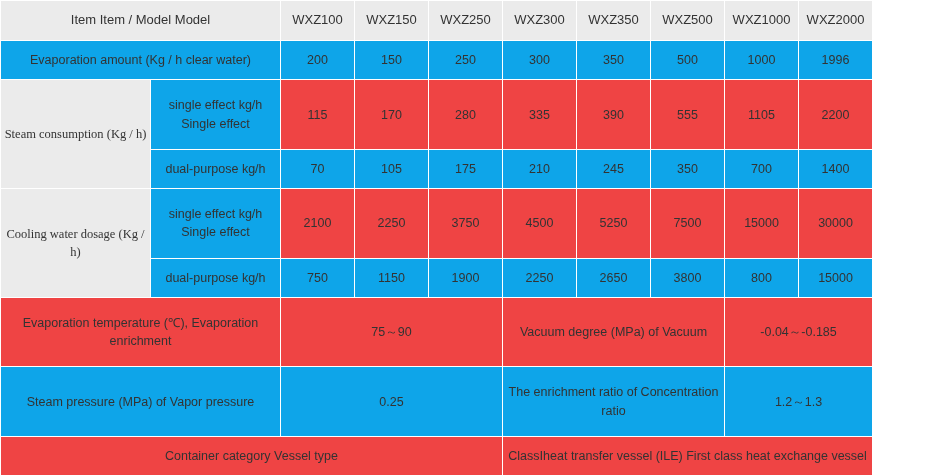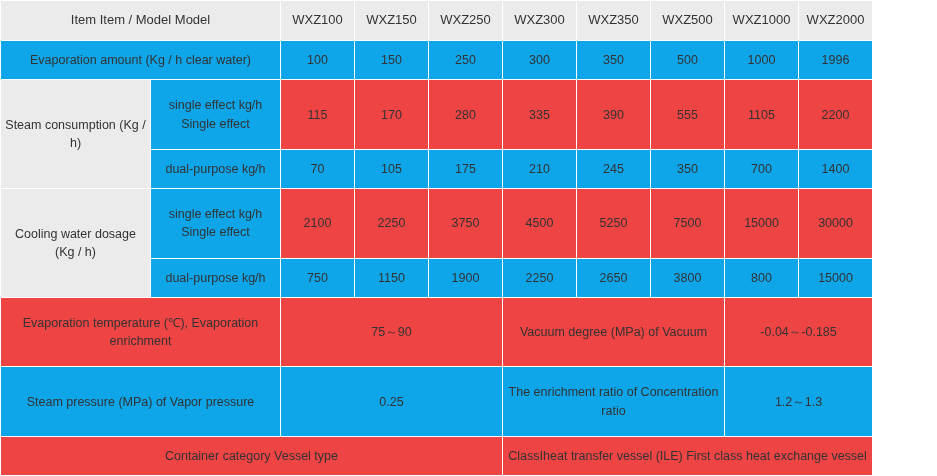--- a/index.html
+++ b/index.html
@@ -33,20 +33,21 @@
   }
   .plain {
     background: #0ea5e9;
   }
   .hdr {
     background: #ebebeb;
     font-size: 13px;
   }
   .rowlabel {
     background: #ebebeb;
+    font-family: Liberation Serif, serif;
   }
   .w-label { width: 150px; }
   .w-sub   { width: 130px; }
   .w-col   { width: 74px; }
 </style>
 </head>
 <body>
 
 <table class="spec">
   <colgroup>
@@ -70,21 +71,21 @@
       <td class="hdr">WXZ250</td>
       <td class="hdr">WXZ300</td>
       <td class="hdr">WXZ350</td>
       <td class="hdr">WXZ500</td>
       <td class="hdr">WXZ1000</td>
       <td class="hdr">WXZ2000</td>
     </tr>
 
     <tr>
       <td class="plain" colspan="2">Evaporation amount (Kg / h clear water)</td>
-      <td class="plain">100</td>
+      <td class="plain">200</td>
       <td class="plain">150</td>
       <td class="plain">250</td>
       <td class="plain">300</td>
       <td class="plain">350</td>
       <td class="plain">500</td>
       <td class="plain">1000</td>
       <td class="plain">1996</td>
     </tr>
 
     <tr>

